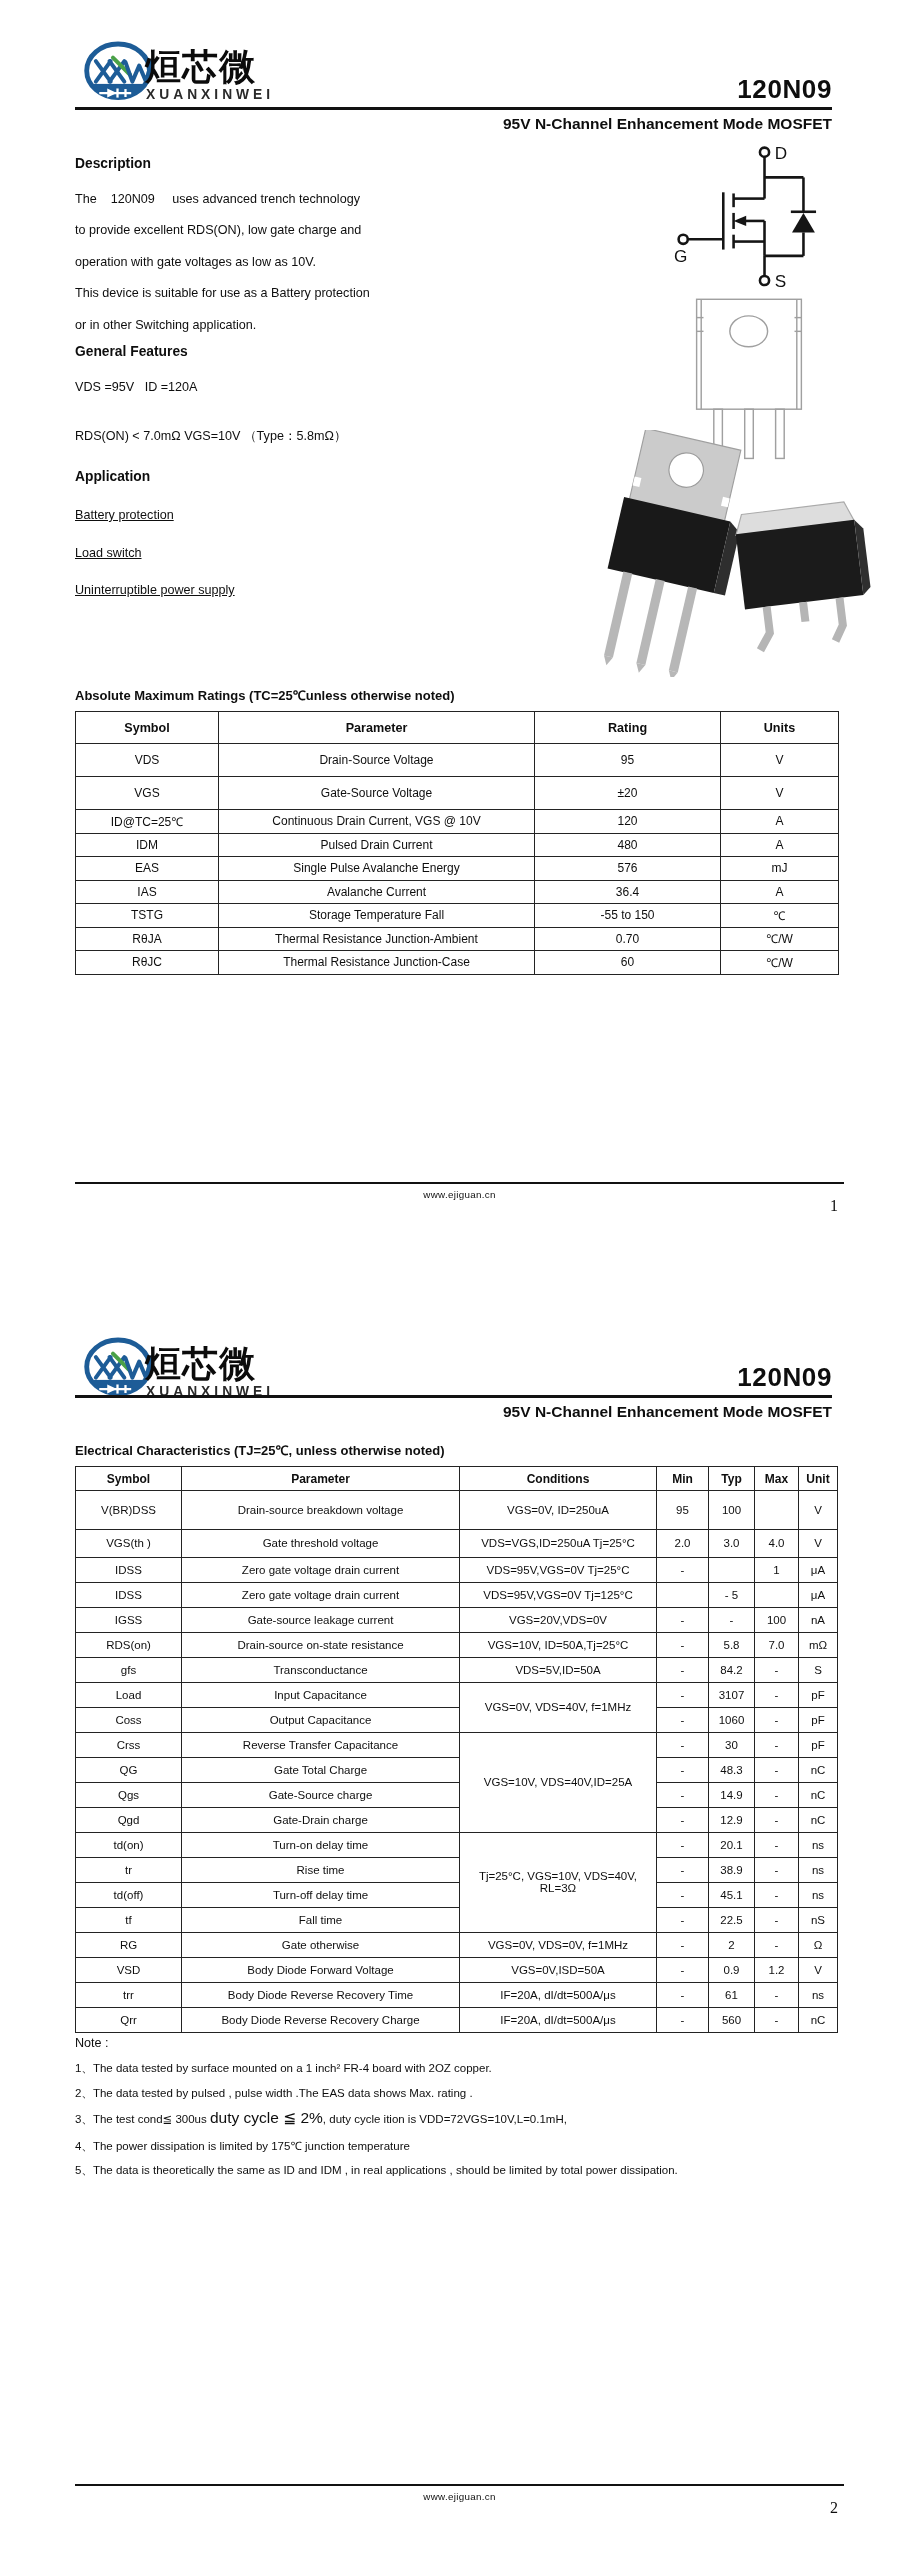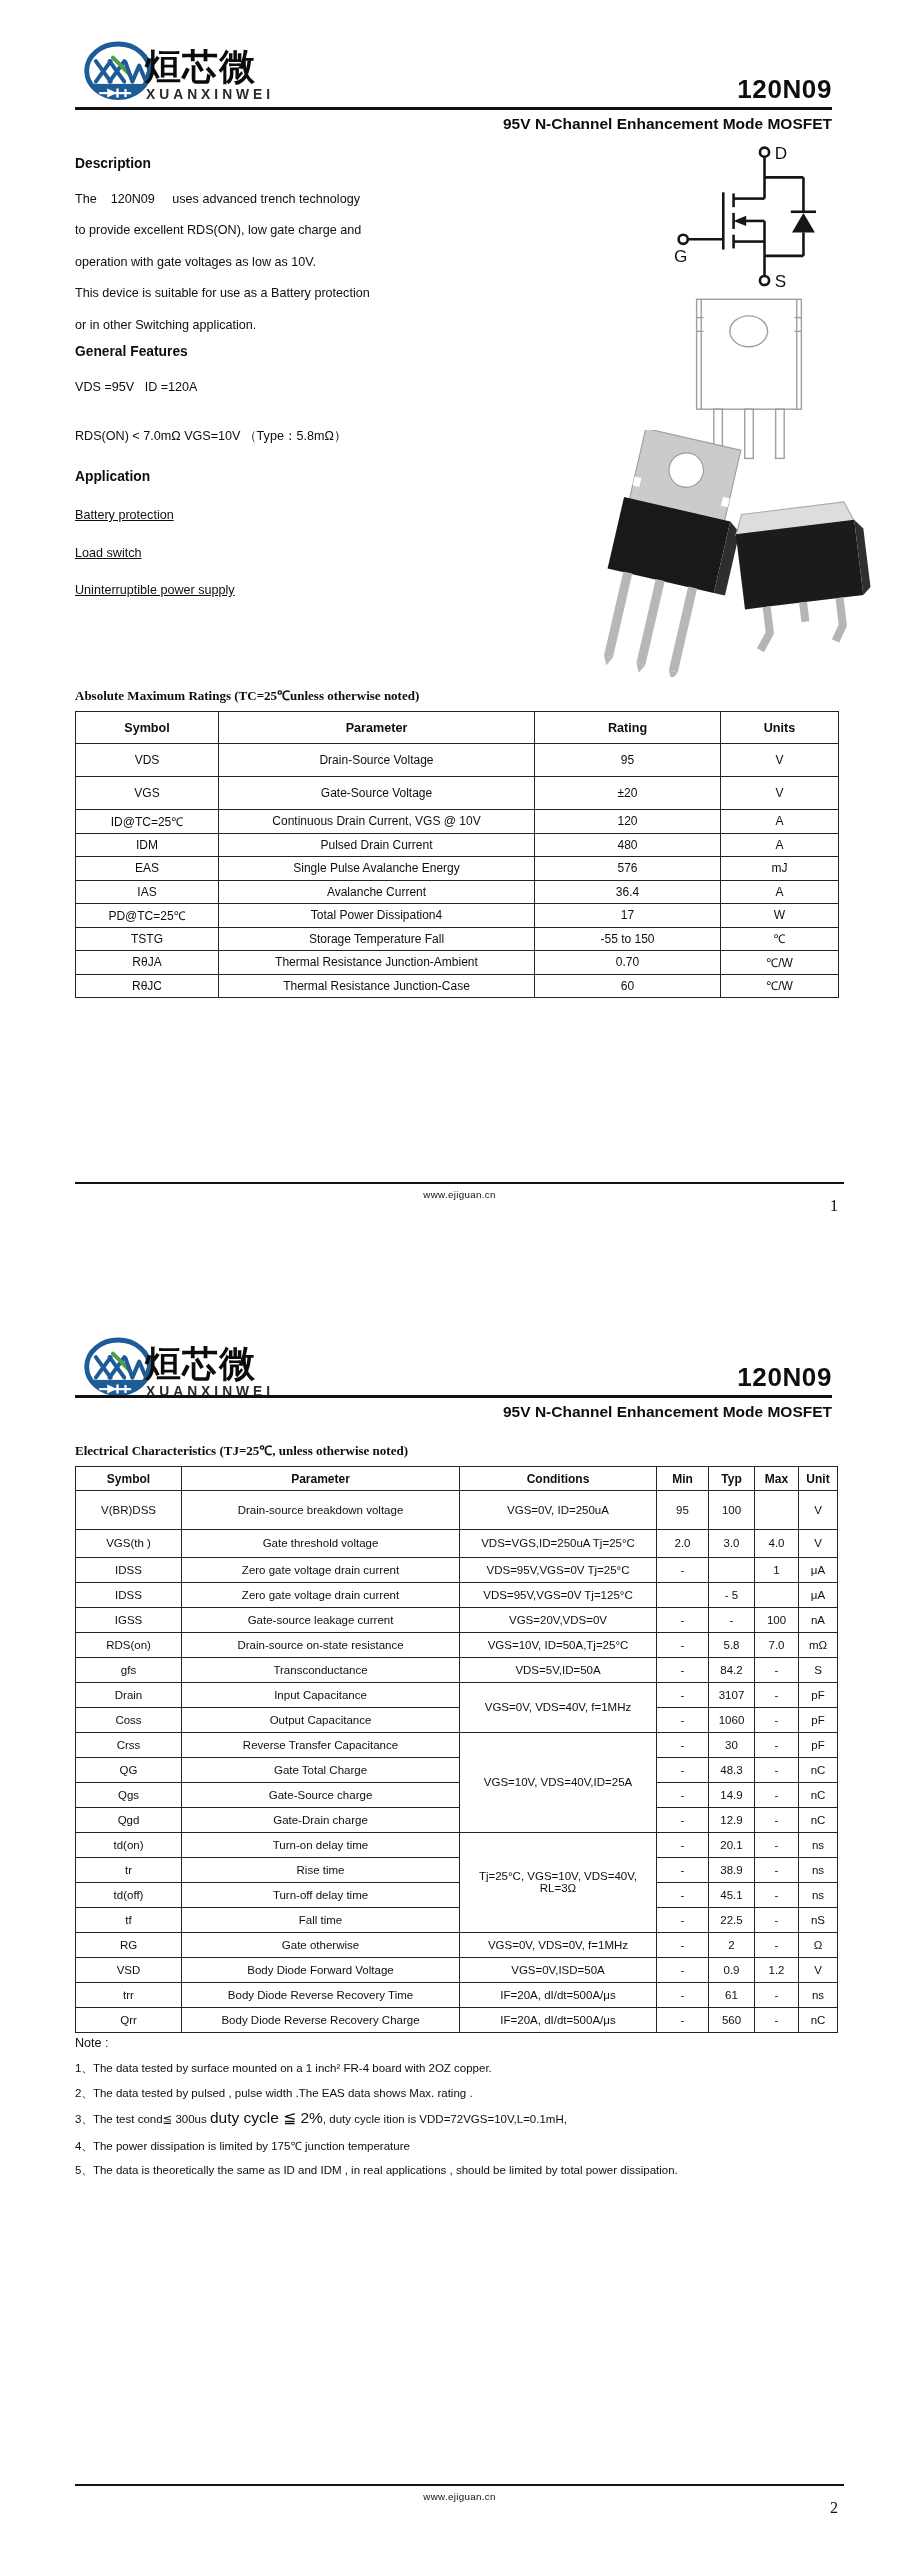--- a/index.html
+++ b/index.html
@@ -7,21 +7,21 @@
           font-family:"Liberation Sans",sans-serif;color:#0e0e0e;overflow:hidden;}
   .abs{position:absolute;}
   .pre{white-space:pre;}
   .rule{background:#111111;}
   .logo{position:absolute;}
   .logo-cn{position:absolute;font-weight:bold;font-size:36px;color:#0b0b0b;letter-spacing:1.1px;line-height:1;}
   .logo-en{position:absolute;font-size:13.8px;font-weight:bold;color:#2a2a2a;letter-spacing:4px;line-height:1;}
   .part-number{font-size:26px;font-weight:bold;text-align:right;letter-spacing:0.6px;line-height:1.1;}
   .subtitle{font-size:15.5px;font-weight:bold;text-align:right;letter-spacing:0px;}
   .h-sec{font-size:13.8px;font-weight:bold;}
-  .h-table{font-size:13px;font-weight:bold;font-family:Liberation Serif, serif;}
+  .h-table{font-size:13px;font-weight:bold;}
   .body-line{font-size:12.6px;}
   .feat-line{font-size:12.6px;}
   .app-item{font-size:12.6px;text-decoration:underline;}
   table{border-collapse:collapse;table-layout:fixed;background:#ffffff;border:1.7px solid #232323;}
   td,th{border:1.1px solid #232323;text-align:center;vertical-align:middle;padding:0 2.3px;overflow:hidden;}
   th{font-weight:bold;}
   .absmax{font-size:12px;}
   .absmax th{font-size:12.6px;}
   .absmax thead tr{height:32px;}
   .absmax tbody tr{height:23.5px;}
@@ -211,26 +211,20 @@
           <td>576</td>
           <td>mJ</td>
         </tr>
         <tr>
           <td>IAS</td>
           <td>Avalanche Current</td>
           <td>36.4</td>
           <td>A</td>
         </tr>
         <tr>
-          <td>PD@TC=25℃</td>
-          <td>Total Power Dissipation4</td>
-          <td>17</td>
-          <td>W</td>
-        </tr>
-        <tr>
           <td>TSTG</td>
           <td>Storage Temperature Fall</td>
           <td>-55 to 150</td>
           <td>℃</td>
         </tr>
         <tr>
           <td>RθJA</td>
           <td>Thermal Resistance Junction-Ambient</td>
           <td>0.70</td>
           <td>℃/W</td>
@@ -359,21 +353,21 @@
         <tr>
           <td>gfs</td>
           <td>Transconductance</td>
           <td>VDS=5V,ID=50A</td>
           <td>-</td>
           <td>84.2</td>
           <td>-</td>
           <td>S</td>
         </tr>
         <tr>
-          <td>Drain</td>
+          <td>Load</td>
           <td>Input Capacitance</td>
           <td rowspan="2">VGS=0V, VDS=40V, f=1MHz</td>
           <td>-</td>
           <td>3107</td>
           <td>-</td>
           <td>pF</td>
         </tr>
         <tr>
           <td>Coss</td>
           <td>Output Capacitance</td>

